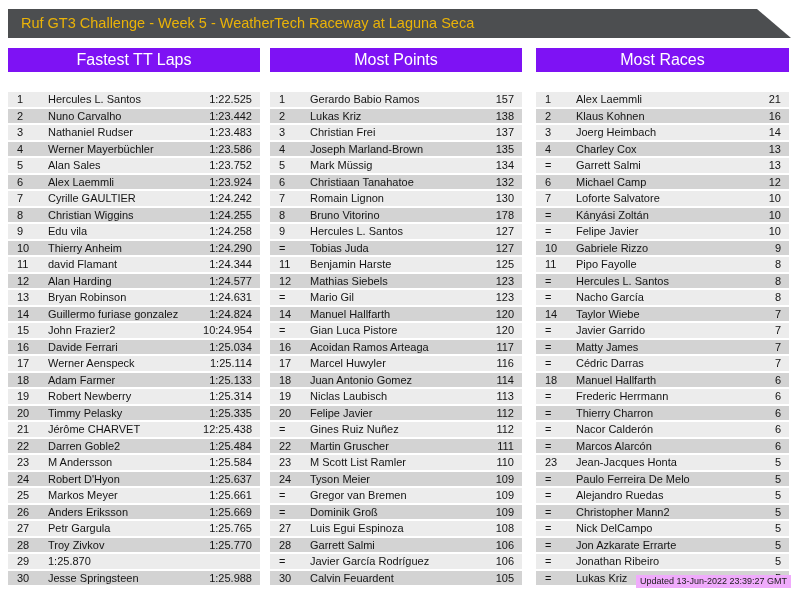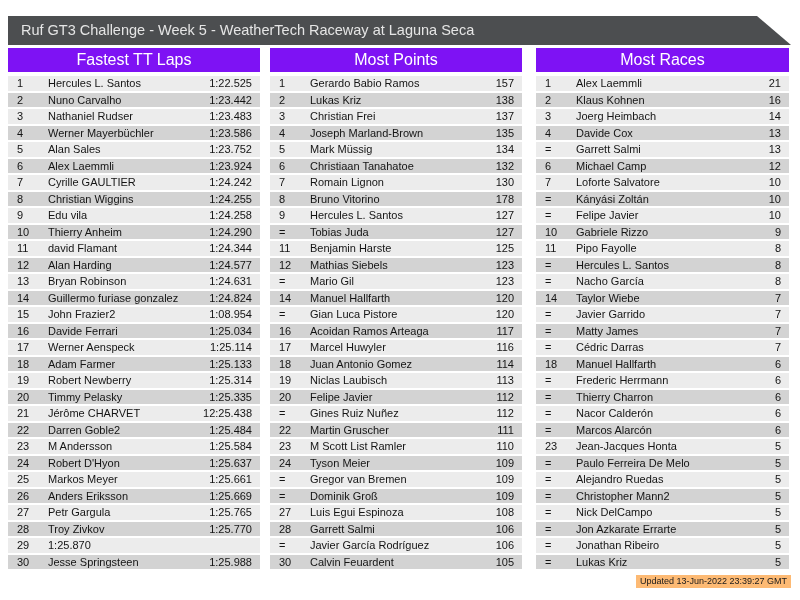--- a/index.html
+++ b/index.html
@@ -5,62 +5,62 @@
   html, body { margin: 0; padding: 0; }
   body {
     width: 800px; height: 600px;
     background: #ffffff;
     font-family: "Liberation Sans", sans-serif;
     color: #141414;
     position: relative;
     overflow: hidden;
   }
   .title-bar {
-    position: absolute; left: 8px; top: 16px;
+    position: absolute; left: 8px; top: 9px;
     width: 783px; height: 29px;
     background: #4c4e50;
     clip-path: polygon(0 0, calc(100% - 34px) 0, 100% 100%, 0 100%);
-    color: #e5e5e5;
+    color: #eab308;
     font-size: 14.5px; line-height: 29px;
     padding-left: 13px;
     box-sizing: border-box;
     white-space: nowrap;
   }
   .columns {
     position: absolute; left: 8px; top: 48px;
     display: flex; align-items: flex-start;
   }
   .col { width: 252px; }
   .col.c2 { margin-left: 10px; }
   .col.c3 { margin-left: 14px; width: 253px; }
   .col-header {
     height: 24px;
     background: #7e12f4;
     color: #ffffff;
     text-align: center;
     font-size: 16px; line-height: 24px;
-    margin-bottom: 4px;
+    margin-bottom: 20px;
   }
   .row {
     display: flex; align-items: center;
     height: 14.5px; line-height: 14.5px;
     margin-bottom: 2px;
     font-size: 11px;
     background: #ececec;
   }
   .row:nth-child(even) { background: #d3d3d3; }
   .rank  { width: 31px; padding-left: 9px; flex: none; }
   .name  { flex: 1; white-space: nowrap; overflow: hidden; }
   .value { flex: none; padding-right: 8px; text-align: right; }
   .footer {
     position: absolute; top: 570px; right: 9px;
   }
   .updated {
     display: inline-block;
-    background: #fdba74;
+    background: #f0abfc;
     font-size: 9px; line-height: 11px;
     padding: 1px 4px;
     color: #1a1a1a;
   }
 </style>
 </head>
 <body>
 
 <div class="title-bar">
   <span>Ruf GT3 Challenge - Week 5 - WeatherTech Raceway at Laguna Seca</span>
@@ -136,21 +136,21 @@
           <span class="value">1:24.631</span>
         </div>
         <div class="row">
           <span class="rank">14</span>
           <span class="name">Guillermo furiase gonzalez</span>
           <span class="value">1:24.824</span>
         </div>
         <div class="row">
           <span class="rank">15</span>
           <span class="name">John Frazier2</span>
-          <span class="value">1:08.954</span>
+          <span class="value">10:24.954</span>
         </div>
         <div class="row">
           <span class="rank">16</span>
           <span class="name">Davide Ferrari</span>
           <span class="value">1:25.034</span>
         </div>
         <div class="row">
           <span class="rank">17</span>
           <span class="name">Werner Aenspeck</span>
           <span class="value">1:25.114</span>
@@ -389,21 +389,21 @@
           <span class="name">Klaus Kohnen</span>
           <span class="value">16</span>
         </div>
         <div class="row">
           <span class="rank">3</span>
           <span class="name">Joerg Heimbach</span>
           <span class="value">14</span>
         </div>
         <div class="row">
           <span class="rank">4</span>
-          <span class="name">Davide Cox</span>
+          <span class="name">Charley Cox</span>
           <span class="value">13</span>
         </div>
         <div class="row">
           <span class="rank">=</span>
           <span class="name">Garrett Salmi</span>
           <span class="value">13</span>
         </div>
         <div class="row">
           <span class="rank">6</span>
           <span class="name">Michael Camp</span>

